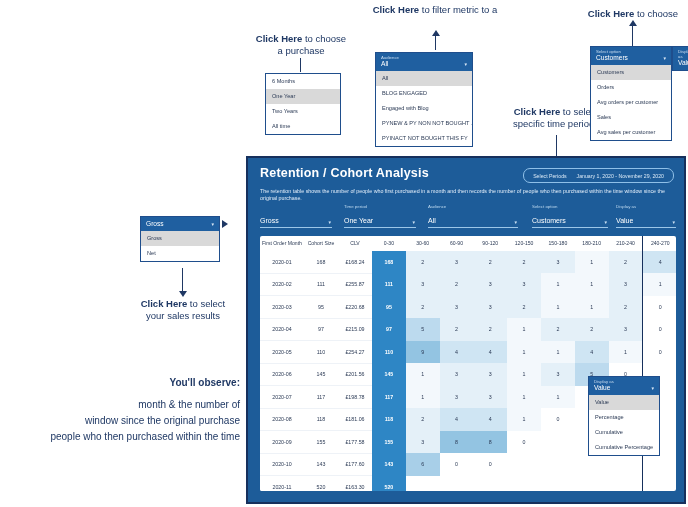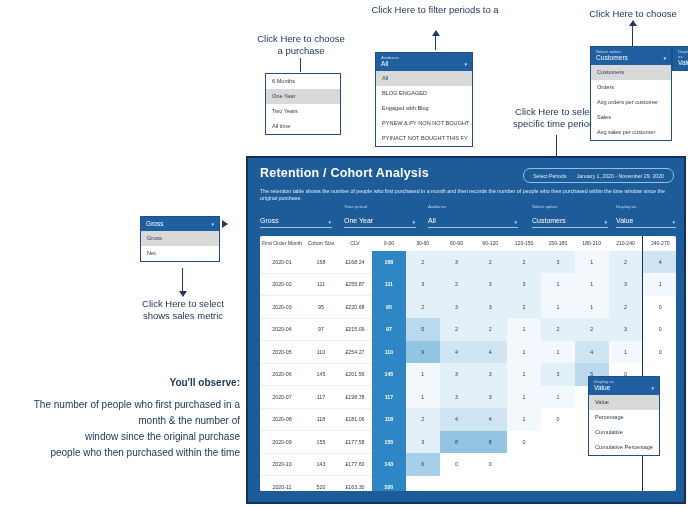--- a/index.html
+++ b/index.html
@@ -1,21 +1,21 @@
 <!DOCTYPE html>
 <html><head>
 <meta charset="utf-8">
 <style>
   html,body{margin:0;padding:0;}
   body{
     width:688px;height:507px;background:#ffffff;position:relative;overflow:hidden;
     font-family:"Liberation Sans", sans-serif;color:#1f3864;
   }
   .anno{position:absolute;font-size:9.5px;line-height:12px;color:#1f3864;text-align:center;}
-  .anno b{font-weight:normal;}
+  .anno b{font-weight:bold;}
   .vline{position:absolute;background:#1f3864;width:1.2px;}
   .hline{position:absolute;background:#1f3864;height:1.2px;}
   .arrow-up{position:absolute;width:0;height:0;border-left:4px solid transparent;border-right:4px solid transparent;border-bottom:6px solid #1f3864;}
   .arrow-down{position:absolute;width:0;height:0;border-left:4px solid transparent;border-right:4px solid transparent;border-top:6px solid #1f3864;}
   .arrow-left{position:absolute;width:0;height:0;border-top:4px solid transparent;border-bottom:4px solid transparent;border-right:6px solid #1f3864;}
   .arrow-right{position:absolute;width:0;height:0;border-top:4px solid transparent;border-bottom:4px solid transparent;border-left:6px solid #1f3864;}
 
   
   #panel{position:absolute;left:246px;top:156px;width:440px;height:348px;background:#1d5c99;
          border:2px solid #16305c;box-sizing:border-box;}
@@ -55,58 +55,57 @@
 </head>
 <body>
 
 <div class="anno" style="left:236px;top:33px;width:130px;">
   <div><b>Click Here</b><span> to choose</span></div>
   <div>a purchase</div>
 </div>
 <div class="vline" style="left:300px;top:58px;height:14px;"></div>
 
 <div class="anno" style="left:360px;top:4px;width:150px;">
-  <div><b>Click Here</b><span> to filter periods to a</span></div>
+  <div><b>Click Here</b><span> to filter metric to a</span></div>
 </div>
 <div class="vline" style="left:435px;top:34px;height:16px;"></div>
 <div class="arrow-up" style="left:431.5px;top:30px;"></div>
 
 <div class="anno" style="left:578px;top:8px;width:110px;">
   <div><b>Click Here</b><span> to choose</span></div>
 </div>
 <div class="vline" style="left:632px;top:24px;height:22px;"></div>
 <div class="arrow-up" style="left:628.5px;top:20px;"></div>
 
 <div class="anno" style="left:492px;top:106px;width:128px;">
   <div><b>Click Here</b><span> to select</span></div>
   <div>specific time periods</div>
 </div>
 <div class="vline" style="left:556px;top:135px;height:38px;"></div>
 
 <div class="anno" style="left:118px;top:298px;width:130px;">
   <div><b>Click Here</b><span> to select</span></div>
-  <div>shows sales metric</div>
+  <div>your sales results</div>
 </div>
 <div class="vline" style="left:182px;top:268px;height:24px;"></div>
 <div class="arrow-down" style="left:178.5px;top:291px;"></div>
 
 <div class="anno" style="left:473px;top:433px;width:130px;">
   <div><b>Click Here</b><span> to choose</span></div>
   <div>your preferred display</div>
   <div>measurement</div>
 </div>
 <div class="hline" style="left:604px;top:441px;width:20px;"></div>
 <div class="arrow-left" style="left:599px;top:437.5px;"></div>
 
 <div class="vline" style="left:640px;top:225px;height:133px;"></div>
 <div class="arrow-down" style="left:636.5px;top:357px;"></div>
 
 <div style="position:absolute;left:8px;top:375px;width:232px;text-align:right;font-size:10px;line-height:16px;color:#1f3864;">
   <div style="font-weight:bold;margin-bottom:6px;">You'll observe:</div>
-  <div>The number of people who first purchased in a</div>
   <div>month &amp; the number of</div>
   <div>window since the original purchase</div>
   <div>people who then purchased within the time</div>
 </div>
 
 <div id="panel">
 
   <div id="panel-title">Retention / Cohort Analysis</div>
 
   <div id="period-pill">

